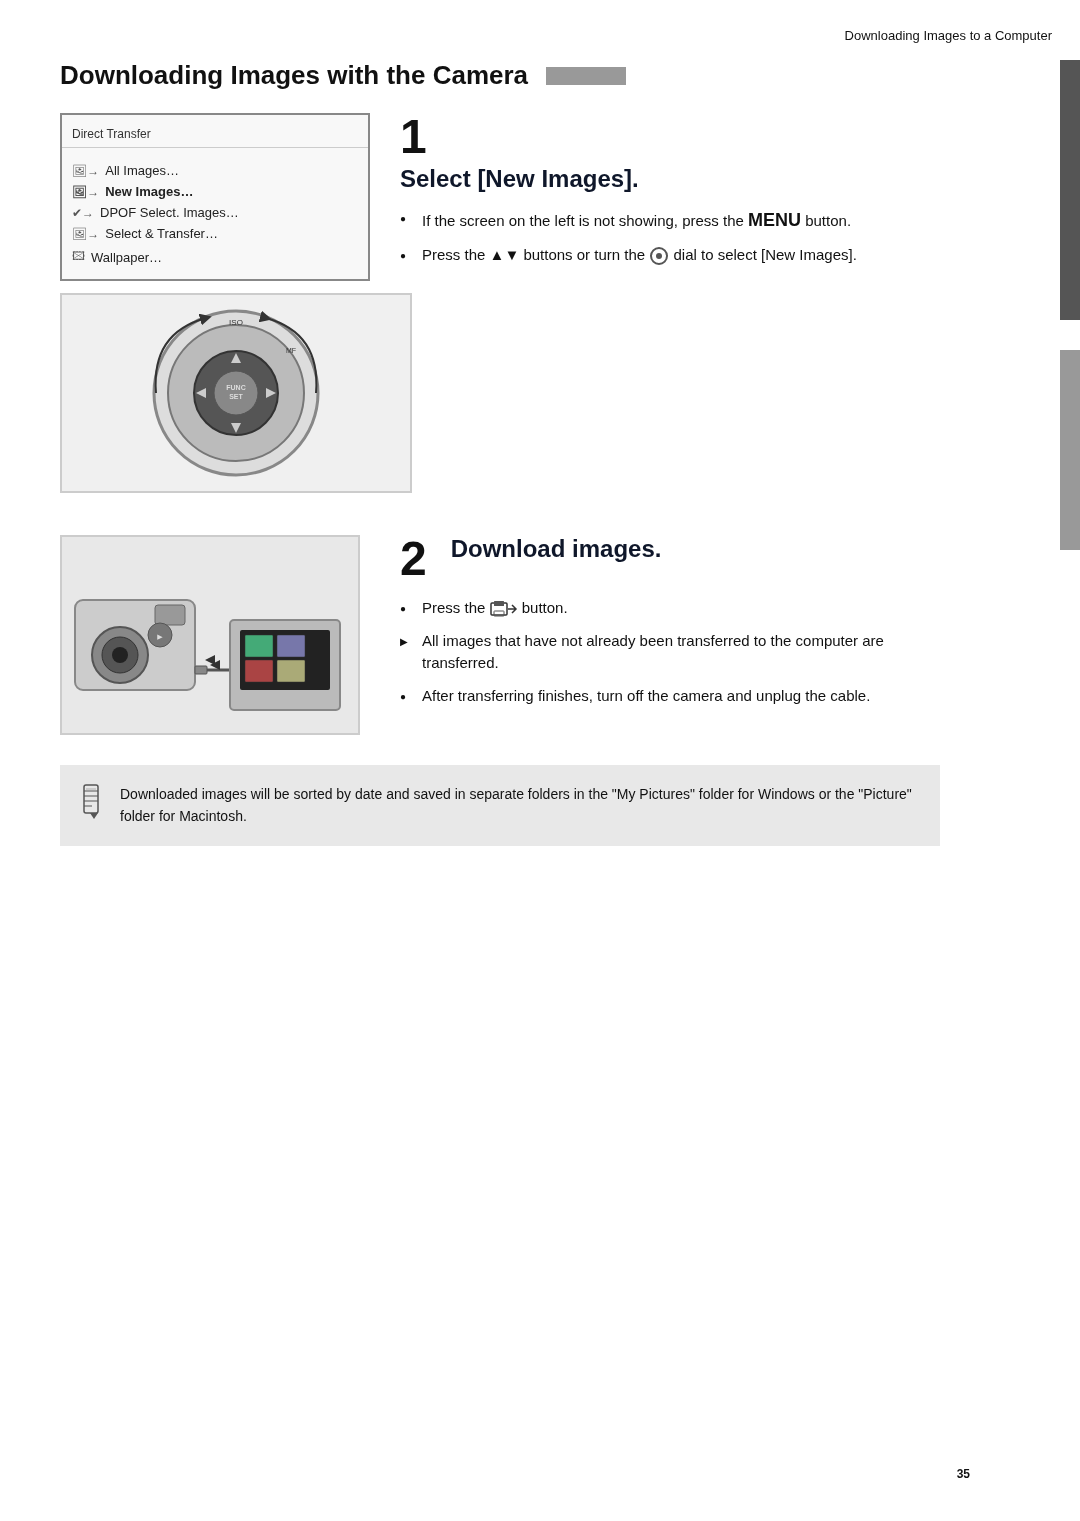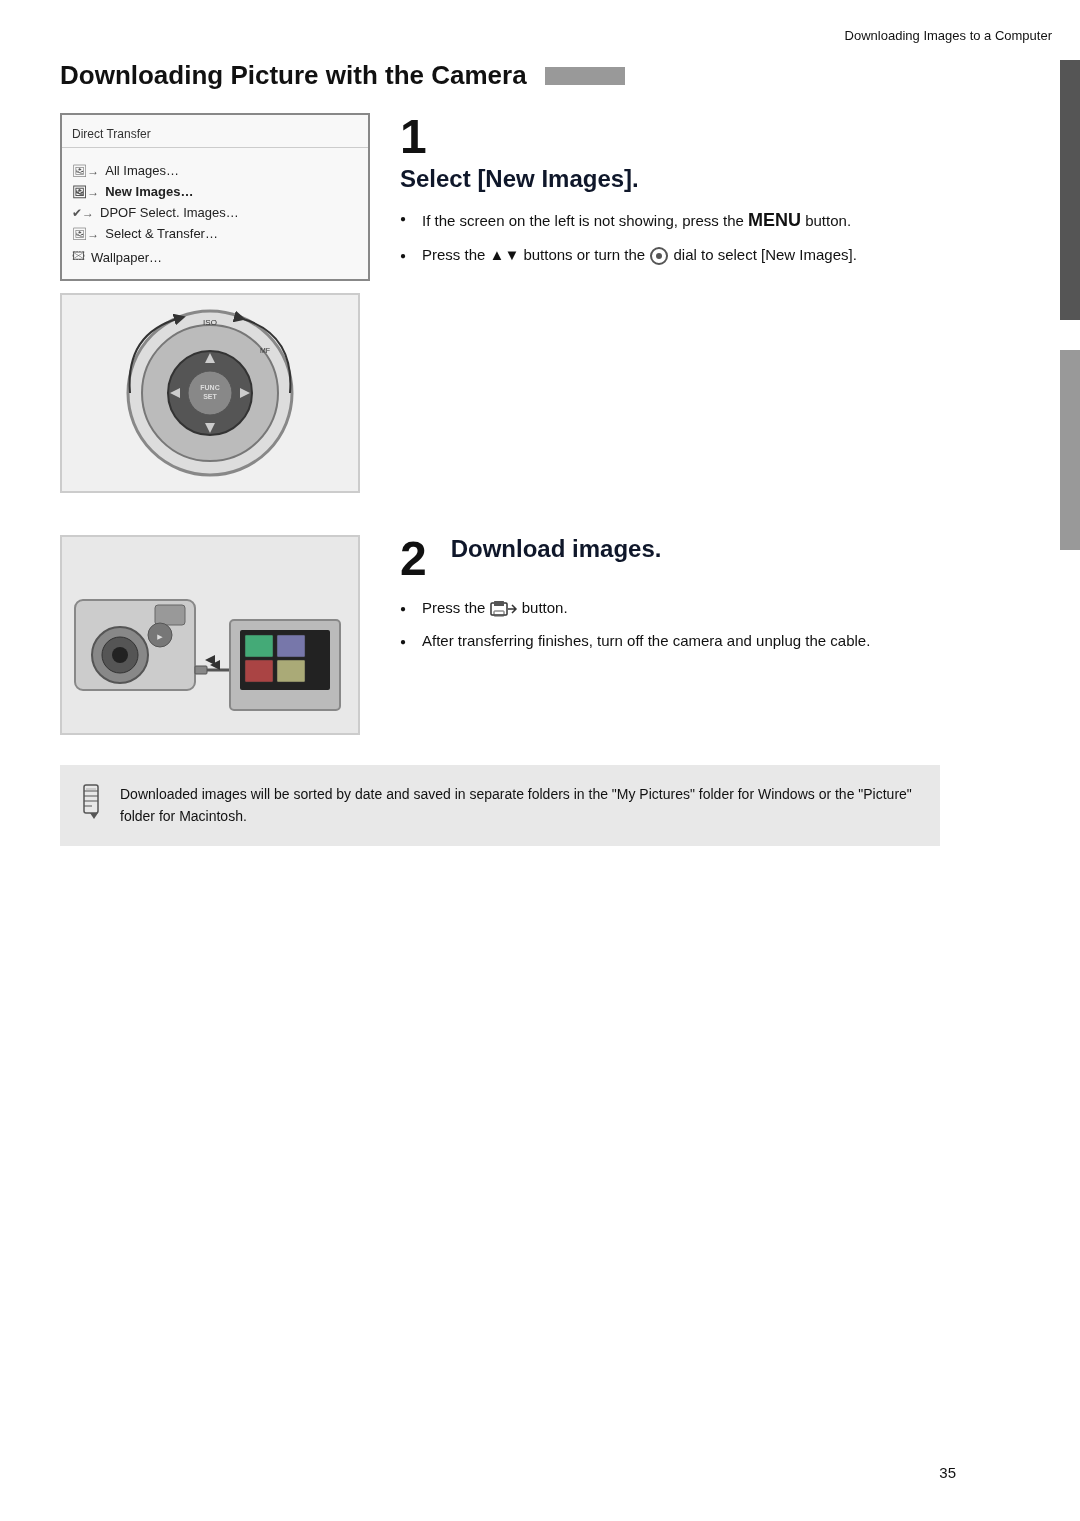--- a/index.html
+++ b/index.html
@@ -124,21 +124,21 @@
       font-size: 13px;
     }
     .menu-item-icon {
       margin-right: 6px;
       font-size: 12px;
       color: #555;
     }
 
     
     .camera-image-box {
-      width: 300px;
+      width: 352px;
       height: 200px;
       border: 2px solid #ccc;
       display: flex;
       align-items: center;
       justify-content: center;
       background: #f0f0f0;
       margin-bottom: 12px;
       overflow: hidden;
     }
 
@@ -205,23 +205,23 @@
       left: 16px;
       top: 18px;
       font-size: 22px;
       color: #555;
     }
 
     
     .page-number {
       position: absolute;
       bottom: 40px;
-      right: 124px;
-      font-size: 15px;
-      font-weight: normal;
+      right: 110px;
+      font-size: 12px;
+      font-weight: bold;
     }
 
     
     .step2-left {
       width: 310px;
       flex-shrink: 0;
       margin-right: 30px;
     }
 
     .step2-header {
@@ -245,21 +245,21 @@
   <div class="header-tab2"></div>
 </div>
 
 <div class="page-header">
   <span>Downloading Images to a Computer</span>
 </div>
 
 <div class="main-content">
 
   <div class="page-title">
-    <span>Downloading Picture with the Camera</span>
+    <span>Downloading Images with the Camera</span>
     <span class="page-title-bar"></span>
   </div>
 
   <div class="step-section">
 
     <div class="step-left">
 
       <div class="menu-box">
         <div class="menu-box-title">Direct Transfer</div>
         <div class="menu-item">
@@ -395,20 +395,23 @@
           <span>Press the
             <svg width="28" height="18" viewBox="0 0 28 18" style="vertical-align:middle;display:inline-block;">
               <rect x="1" y="3" width="16" height="12" rx="1" fill="none" stroke="#333" stroke-width="1.5"></rect>
               <rect x="4" y="1" width="10" height="5" rx="0.5" fill="#555"></rect>
               <rect x="4" y="11" width="10" height="5" rx="0.5" fill="none" stroke="#555" stroke-width="1"></rect>
               <path d="M18,9 L26,9 M22,5 L26,9 L22,13" stroke="#333" stroke-width="1.5" fill="none"></path>
             </svg>
             button.
           </span>
         </li>
+        <li class="arrow-bullet">
+          <span>All images that have not already been transferred to the computer are transferred.</span>
+        </li>
         <li class="circle-bullet">
           <span>After transferring finishes, turn off the camera and unplug the cable.</span>
         </li>
       </ul>
     </div>
   </div>
 
   <div class="note-box">
     <div class="note-icon">
       <svg width="30" height="36" viewBox="0 0 30 36">

